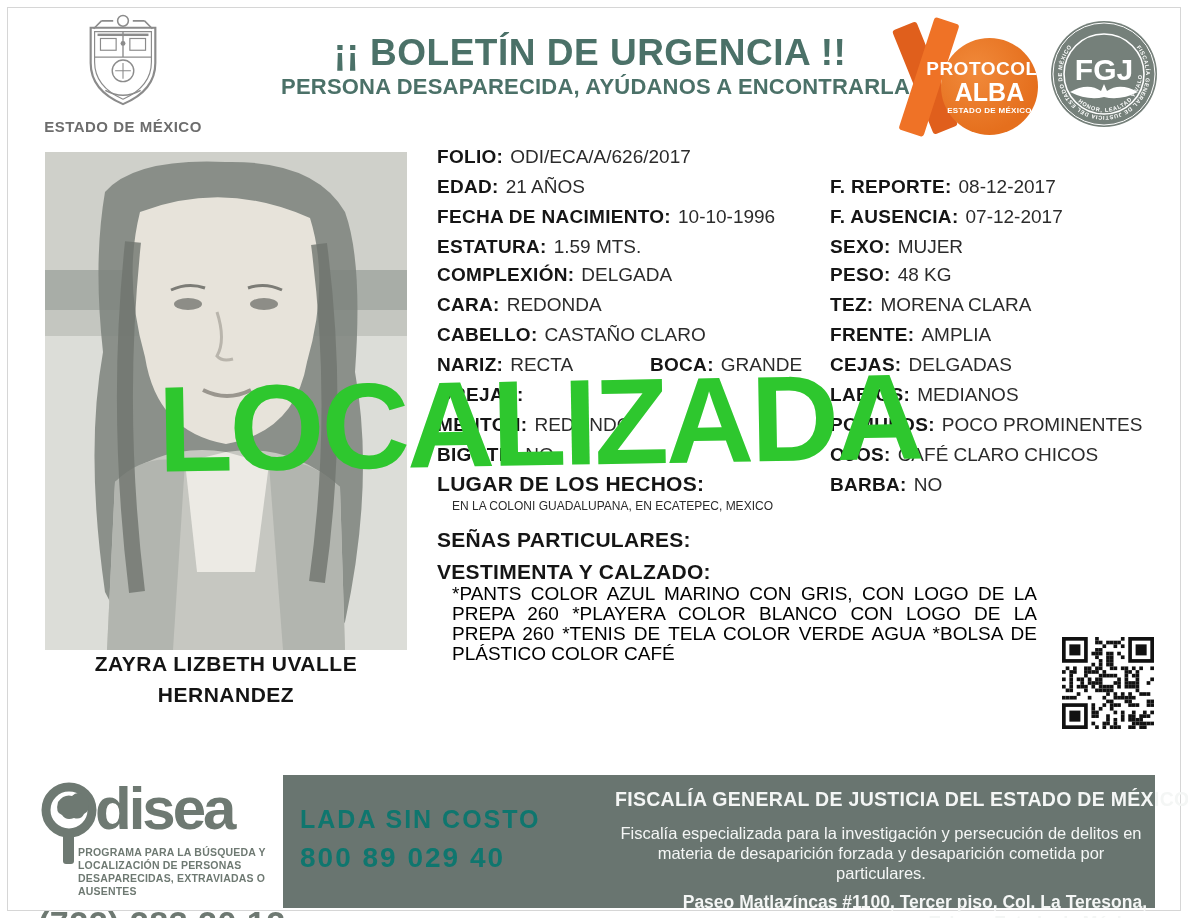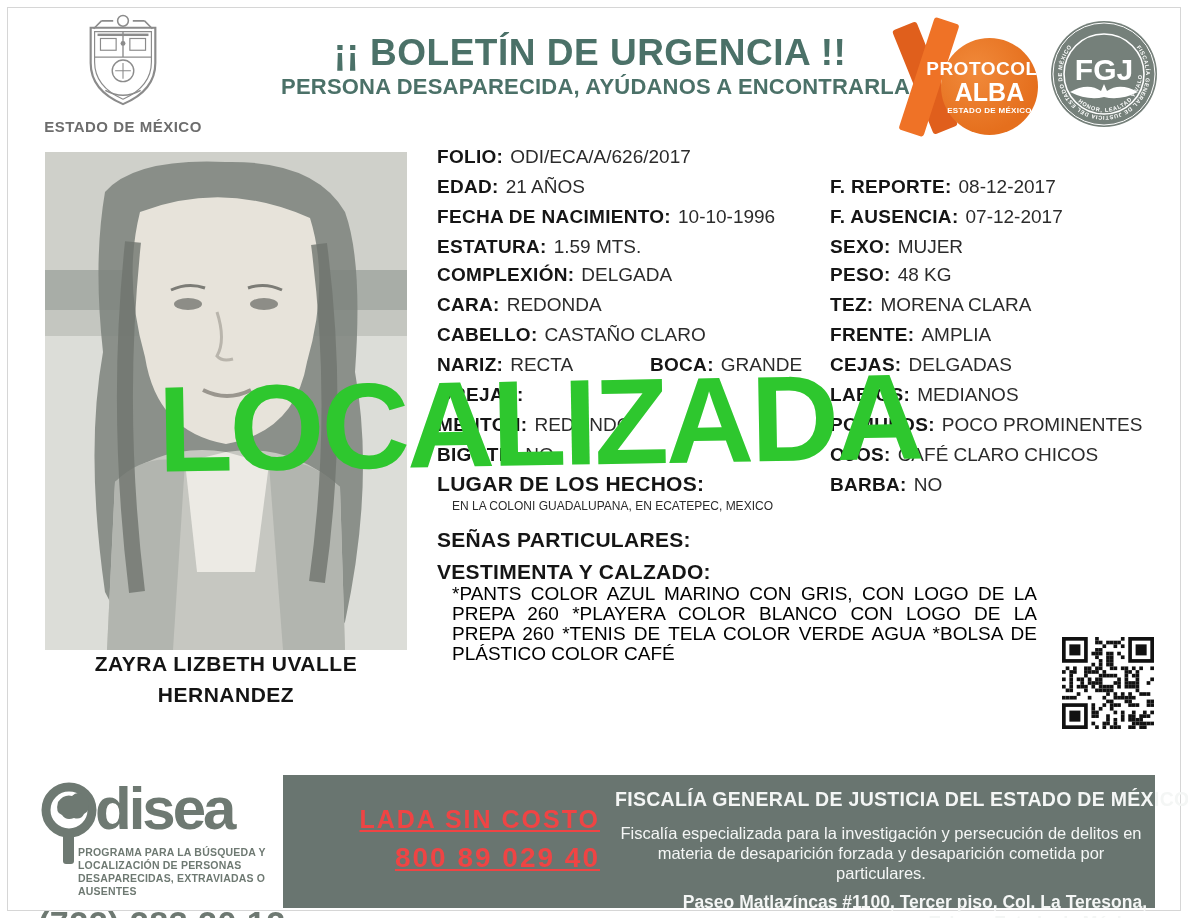--- a/index.html
+++ b/index.html
@@ -54,21 +54,21 @@
 
   
   .band{position:absolute;left:283px;top:775px;width:872px;height:133px;background:#697570;}
   .odisea{position:absolute;left:38px;top:780px;width:245px;color:#6e7972;}
   .odisea .brandrow{position:relative;height:62px;}
   .odisea .brand{position:absolute;left:57px;top:-6px;font-size:60px;font-weight:bold;letter-spacing:-3px;color:#6e7972;}
   .odisea .mag{position:absolute;left:2px;top:2px;}
   .odisea .program{margin-left:40px;margin-top:4px;width:205px;font-size:10.5px;line-height:13px;font-weight:bold;letter-spacing:.2px;}
   .odisea .phone{margin-top:6px;font-size:34px;font-weight:bold;letter-spacing:.5px;white-space:nowrap;}
 
-  .lada{position:absolute;left:300px;top:805px;width:300px;text-align:right;color:#ef4444;text-decoration:underline;}
+  .lada{position:absolute;left:300px;top:805px;width:300px;text-align:left;color:#0f766e;}
   .lada .lbl{font-size:25px;font-weight:bold;letter-spacing:2px;}
   .lada .num{font-size:28px;font-weight:bold;letter-spacing:2px;margin-top:8px;}
 
   .fisc{position:absolute;left:615px;top:788px;width:532px;color:#f4f6f5;text-align:center;}
   .fisc .t{font-size:19.5px;font-weight:bold;letter-spacing:.3px;white-space:nowrap;}
   .fisc .d{font-size:16.5px;line-height:20px;margin-top:12px;}
   .fisc .a{font-size:17.5px;font-weight:bold;line-height:21px;margin-top:9px;text-align:right;}
 </style>
 </head>
 <body>

